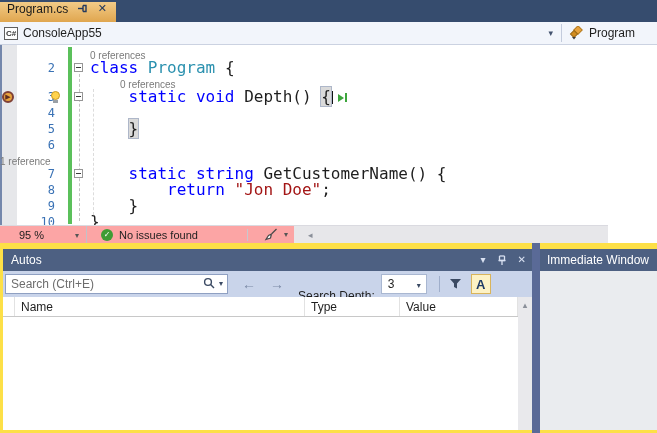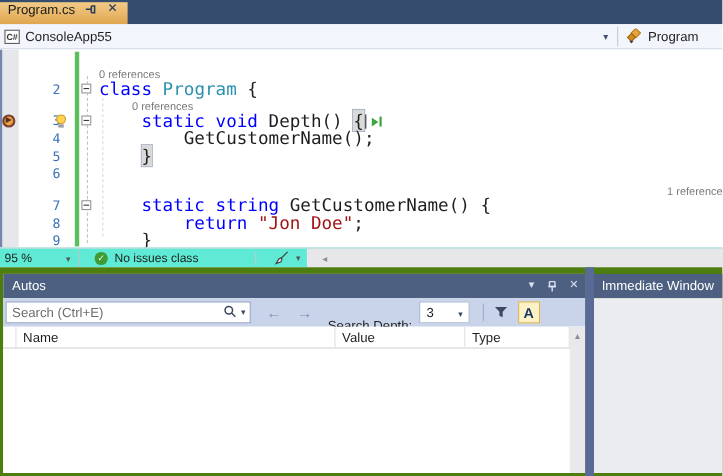--- a/index.html
+++ b/index.html
@@ -25,21 +25,21 @@
   .nav-sep { width:1px; background:#C3CBDC; margin:2px 0; }
   .nav-combo-right { display:flex; align-items:center; padding-left:7px; gap:5px; flex:1; }
   .nav-combo-right .combo-label { font-size:12px; color:#1E1E1E; }
 
   
   .editor { position:absolute; left:0; top:45px; width:657px; height:180px; background:#fff; overflow:hidden; }
   .glyph-margin { position:absolute; left:0; top:0; width:17px; height:180px; background:#E6E7EA; border-left:2px solid #7487AB; }
   .change-bar { position:absolute; left:68px; top:2px; width:4px; height:177px; background:#5BC05B; }
   .fold-guide { position:absolute; left:79px; top:24px; height:152px; width:0; border-left:1px dashed #C4C4C4; }
   .indent-guide { position:absolute; left:93px; top:44px; height:126px; width:0; border-left:1px dashed #DCDCDC; }
-  .rows { position:absolute; left:0; top:15px; width:657px; }
+  .rows { position:absolute; left:0; top:2px; width:657px; }
   .ed-row { position:relative; height:16px; line-height:16px; }
   .lens-row { height:13px; line-height:13px; }
   .lens-text { font-size:10px; color:#7A7A7A; }
   .line-num { position:absolute; left:17px; top:0; width:38px; text-align:right;
               font-family:"DejaVu Sans Mono", monospace; font-size:12px; color:#3A72B5; }
   .code-text { font-family:"DejaVu Sans Mono", monospace; font-size:16px; white-space:pre; color:#1E1E1E; }
   .tk-kw { color:#0000FF; }
   .tk-ty { color:#2B91AF; }
   .tk-st { color:#A31515; }
   .tk-pl { color:#1E1E1E; }
@@ -53,36 +53,36 @@
   .bulb { position:absolute; left:50px; top:2px; width:11px; height:12px; }
   .bulb .globe { position:absolute; left:1px; top:0; width:9px; height:9px; border-radius:50%;
                  background:#FFD34D; border:1px solid #C99B24; }
   .bulb .base { position:absolute; left:3px; top:9px; width:5px; height:3px; background:#9AA0A6; }
   .caret-bar { display:inline-block; width:1px; height:13px; background:#111; vertical-align:middle; margin-left:1px; }
   .runto { display:inline-flex; align-items:center; margin-left:5px; vertical-align:middle; }
   .runto .tri { width:0; height:0; border-left:6px solid #3DA53D; border-top:4px solid transparent; border-bottom:4px solid transparent; }
   .runto .bar { width:2px; height:9px; background:#3DA53D; margin-left:1px; }
 
   
-  .ed-status { position:absolute; left:0; top:225px; width:657px; height:18px; background:#5eead4;
-               border-top:1px solid #DADAE0; display:flex; align-items:center; font-size:11px; color:#1E1E1E; }
+  .ed-status { position:absolute; left:0; top:225px; width:608px; height:18px; background:#fca5a5;
+               border-top:1px solid #DADAE0; display:flex; align-items:center; font-size:11px; color:#1E1E1E;padding-left:15px; }
   .zoom-combo { position:relative; width:72px; height:18px; display:flex; align-items:center; padding-left:4px;
                 border-right:1px solid #C2C2C8; }
   .zoom-combo .zcaret { position:absolute; right:7px; top:5px; font-size:8px; color:#555; }
   .issues { display:flex; align-items:center; gap:6px; padding-left:14px; width:150px; }
   .check-circle { width:12px; height:12px; border-radius:50%; background:#3F9C35; color:#fff; font-size:8px;
                   display:flex; align-items:center; justify-content:center; }
   .bar-sep { width:1px; height:12px; background:#C8C8CE; margin:0 10px; }
   .broom-block { display:flex; align-items:center; gap:6px; padding:0 6px; }
   .bcaret { font-size:8px; color:#555; }
   .hscroll { flex:1; height:18px; background:#E7E7EA; display:flex; align-items:center; padding-left:14px; }
   .scroll-arrow { color:#8A8F99; font-size:9px; }
 
   
-  .bottom { position:absolute; left:0; top:243px; width:657px; height:190px; background:#4d7c0f; }
+  .bottom { position:absolute; left:0; top:243px; width:657px; height:190px; background:#fde047; }
   .autos { position:absolute; left:3px; top:6px; width:529px; bottom:3px; background:#fff; display:flex; flex-direction:column; }
   .panel-title { height:22px; background:#4D6082; display:flex; align-items:center; padding:0 6px 0 8px; }
   .panel-title .ptext { color:#FFFFFF; font-size:12px; flex:1; white-space:nowrap; overflow:hidden; }
   .title-icons { display:flex; align-items:center; gap:11px; color:#D9E1F2; }
   .ticon { font-size:10px; line-height:10px; }
   .pin-svg { display:inline-flex; }
 
   .autos-toolbar { height:26px; background:#C9D4EA; display:flex; align-items:center; padding-left:2px; }
   .search-box { position:relative; width:223px; height:20px; background:#fff; border:1px solid #8FA0C2;
                 display:flex; align-items:center; }
@@ -171,39 +171,39 @@
         <div class="ed-row lens-row" style="padding-left: 120px;"><span class="lens-text">0 references</span></div>
         <div class="ed-row" style="padding-left: 90px;"><span class="line-num">3</span><span class="fold-box"></span><span class="debug-glyph">
             <span>▶</span>
           </span><span class="bulb">
             <span class="globe"></span>
             <span class="base"></span>
           </span><span class="code-text"><span class="tk-pl">    </span><span class="tk-kw">static</span><span class="tk-pl"> </span><span class="tk-kw">void</span><span class="tk-pl"> Depth() </span><span class="tk-br">{</span></span><span class="caret-bar"></span><span class="runto">
             <span class="tri"></span>
             <span class="bar"></span>
           </span></div>
-        <div class="ed-row" style="padding-left: 90px;"><span class="line-num">4</span><span class="code-text"><span class="tk-pl">        GetCustomerName();</span></span></div>
+        <div class="ed-row" style="padding-left: 90px;"><span class="line-num">4</span></div>
         <div class="ed-row" style="padding-left: 90px;"><span class="line-num">5</span><span class="code-text"><span class="tk-pl">    </span><span class="tk-br">}</span></span></div>
         <div class="ed-row" style="padding-left: 90px;"><span class="line-num">6</span><span class="code-text"></span></div>
-        <div class="ed-row lens-row" style="padding-left: 120px; text-align: right;"><span class="lens-text">1 reference</span></div>
+        <div class="ed-row lens-row" style=""><span class="lens-text">1 reference</span></div>
         <div class="ed-row" style="padding-left: 90px;"><span class="line-num">7</span><span class="fold-box"></span><span class="code-text"><span class="tk-pl">    </span><span class="tk-kw">static</span><span class="tk-pl"> </span><span class="tk-kw">string</span><span class="tk-pl"> GetCustomerName() {</span></span></div>
         <div class="ed-row" style="padding-left: 90px;"><span class="line-num">8</span><span class="code-text"><span class="tk-pl">        </span><span class="tk-kw">return</span><span class="tk-pl"> </span><span class="tk-st">"Jon Doe"</span><span class="tk-pl">;</span></span></div>
         <div class="ed-row" style="padding-left: 90px;"><span class="line-num">9</span><span class="code-text"><span class="tk-pl">    }</span></span></div>
         <div class="ed-row" style="padding-left: 90px;"><span class="line-num">10</span><span class="code-text"><span class="tk-pl">}</span></span></div>
       </div>
   </div>
 
   <div class="ed-status">
     <div class="zoom-combo">
       <span>95 %</span>
       <span class="zcaret">▾</span>
     </div>
     <div class="issues">
       <span class="check-circle">✓</span>
-      <span>No issues class</span>
+      <span>No issues found</span>
     </div>
     <div class="bar-sep"></div>
     <div class="broom-block">
       <span>
         <svg width="14" height="13" viewBox="0 0 14 13">
             <g stroke="#4A4A4A" stroke-width="1.2" fill="none">
           <path d="M12.5 1 L7.5 6"></path>
               <path d="M7.5 6 L4.5 7.5 L2 11.5 L6.5 10 L7.5 6" fill="#fff"></path>
             </g>
           </svg>
@@ -266,22 +266,22 @@
         </span>
         <div class="case-toggle">
           <span>A</span>
         </div>
       </div>
 
       <div class="grid">
         <div class="grid-header">
           <div class="gh-cell gh-blank"></div>
           <div class="gh-cell gh-name">Name</div>
+          <div class="gh-cell gh-type">Type</div>
           <div class="gh-cell gh-value">Value</div>
-          <div class="gh-cell gh-type">Type</div>
         </div>
         <div class="grid-body"></div>
         <div class="vscroll">
           <span class="scroll-arrow">▴</span>
         </div>
       </div>
     </div>
 
     <div class="vsplit"></div>
 

